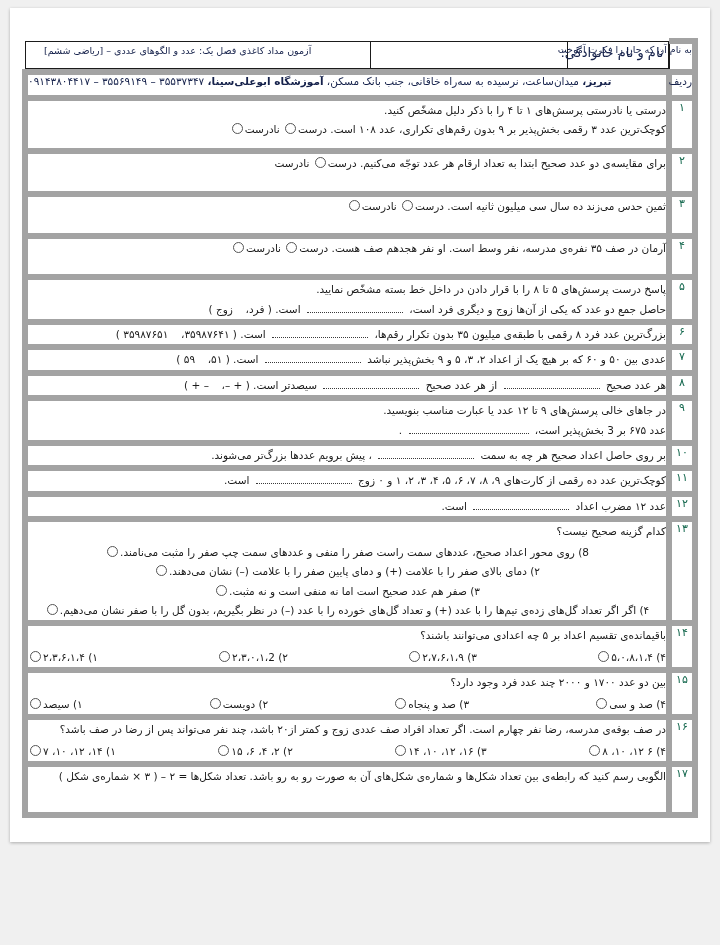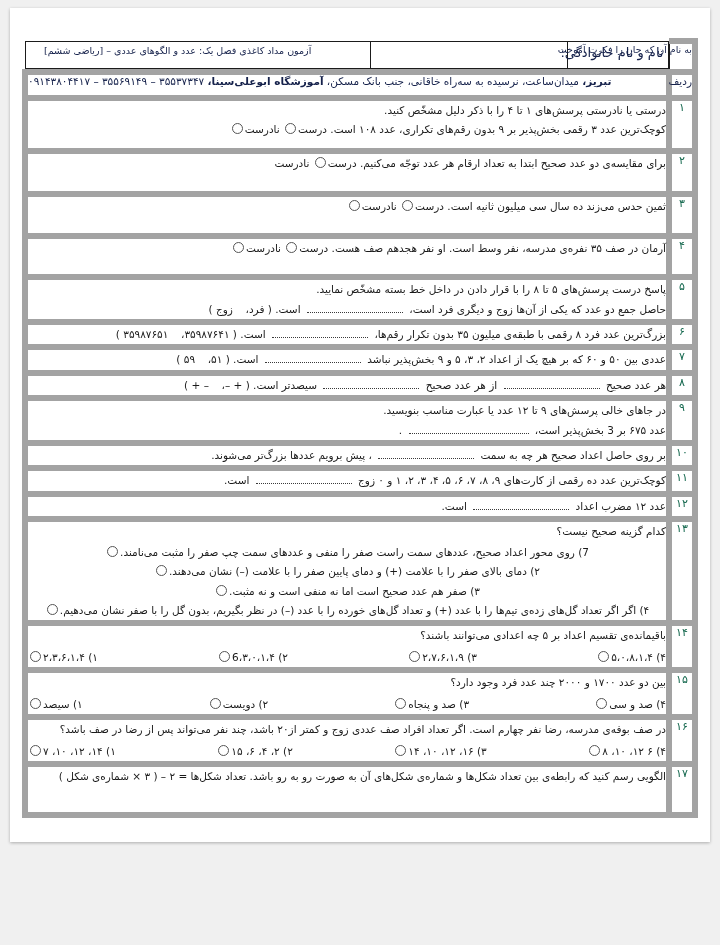--- a/index.html
+++ b/index.html
@@ -270,36 +270,36 @@
             <span>است.</span>
           </span>
         </td>
       </tr>
 
       <tr>
         <td class="qnum">۱۳</td>
         <td class="qbody">
           <span class="sub">کدام گزینه صحیح نیست؟</span>
           <span class="choices">
-            <span class="ch"><span>7) روی محور اعداد صحیح، عددهای سمت راست صفر را منفی و عددهای سمت چپ صفر را مثبت می‌نامند.</span><span class="bubble"></span></span>
+            <span class="ch"><span>8) روی محور اعداد صحیح، عددهای سمت راست صفر را منفی و عددهای سمت چپ صفر را مثبت می‌نامند.</span><span class="bubble"></span></span>
             <span class="ch"><span>۲) دمای بالای صفر را با علامت (+) و دمای پایین صفر را با علامت (–) نشان می‌دهند.</span><span class="bubble"></span></span>
             <span class="ch"><span>۳) صفر هم عدد صحیح است اما نه منفی است و نه مثبت.</span><span class="bubble"></span></span>
             <span class="ch"><span>۴) اگر اگر تعداد گل‌های زده‌ی تیم‌ها را با عدد (+) و تعداد گل‌های خورده را با عدد (–) در نظر بگیریم، بدون گل را با صفر نشان می‌دهیم.</span><span class="bubble"></span></span>
           </span>
         </td>
       </tr>
 
       <tr>
         <td class="qnum">۱۴</td>
         <td class="qbody">
           <span class="sub">باقیمانده‌ی تقسیم اعداد بر ۵ چه اعدادی می‌توانند باشند؟</span>
           <div class="opt-row">
             <span class="opt"><span>۴) ۵،۰،۸،۱،۴</span><span class="bubble"></span></span>
             <span class="opt"><span>۳) ۲،۷،۶،۱،۹</span><span class="bubble"></span></span>
-            <span class="opt"><span>۲) 6،۳،۰،۱،۴</span><span class="bubble"></span></span>
+            <span class="opt"><span>۲) ۲،۳،۰،۱،2</span><span class="bubble"></span></span>
             <span class="opt"><span>۱) ۲،۳،۶،۱،۴</span><span class="bubble"></span></span>
           </div>
         </td>
       </tr>
 
       <tr>
         <td class="qnum">۱۵</td>
         <td class="qbody">
           <span class="subr">بین دو عدد ۱۷۰۰ و ۲۰۰۰ چند عدد فرد وجود دارد؟</span>
           <div class="opt-row">

